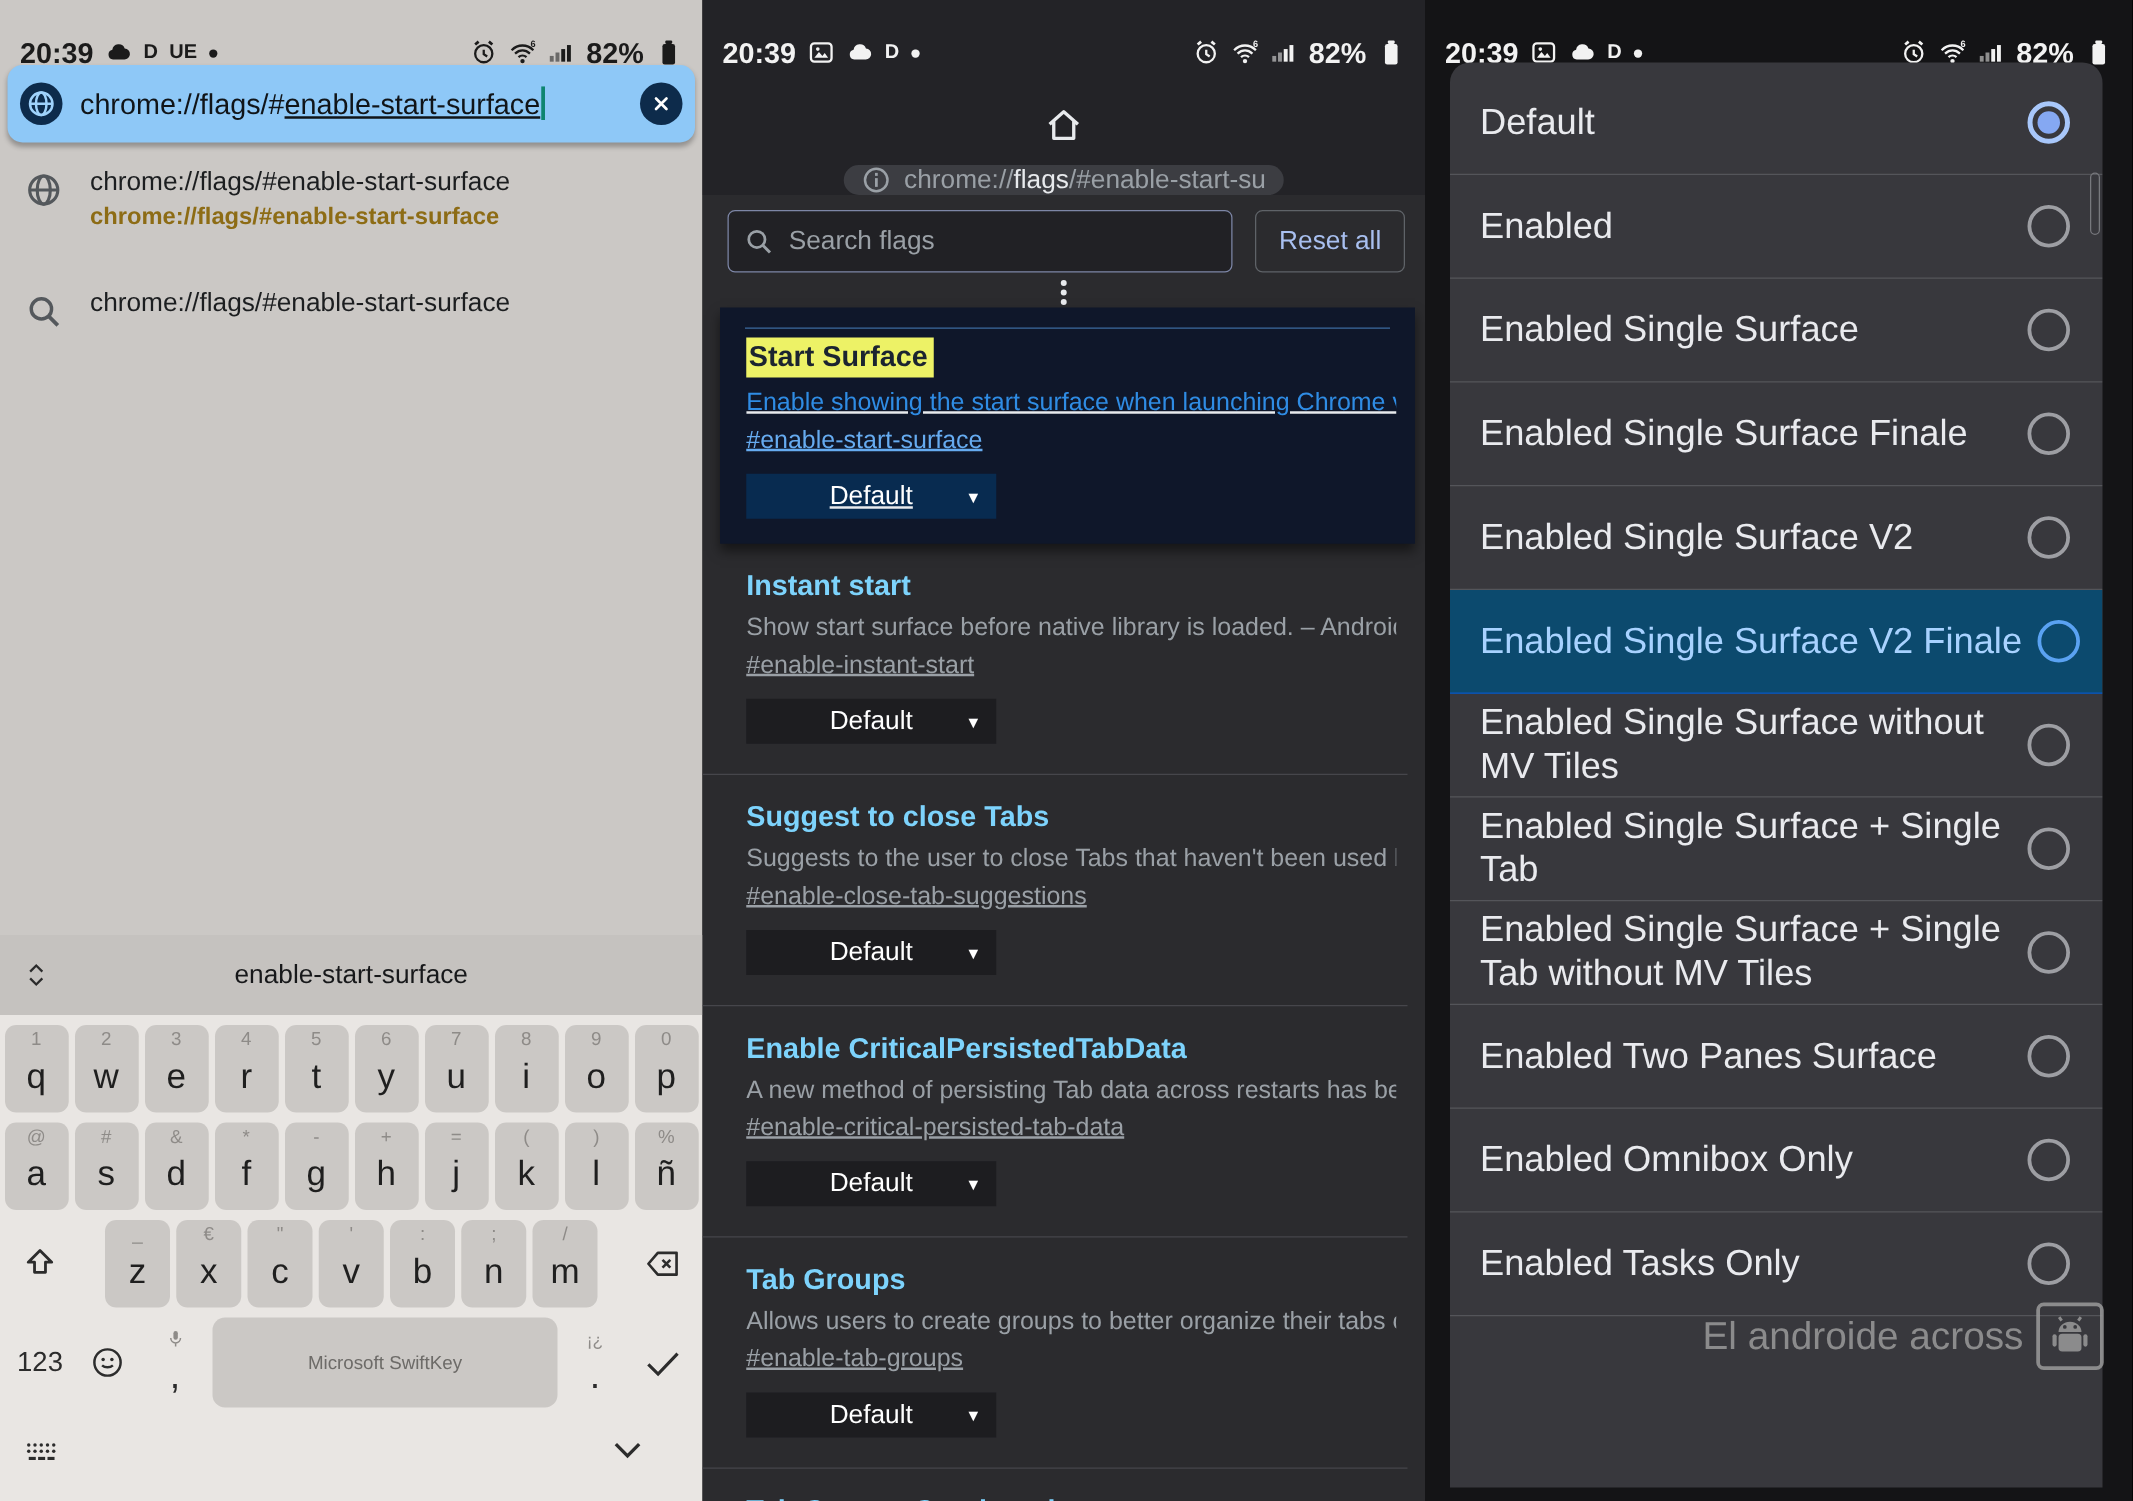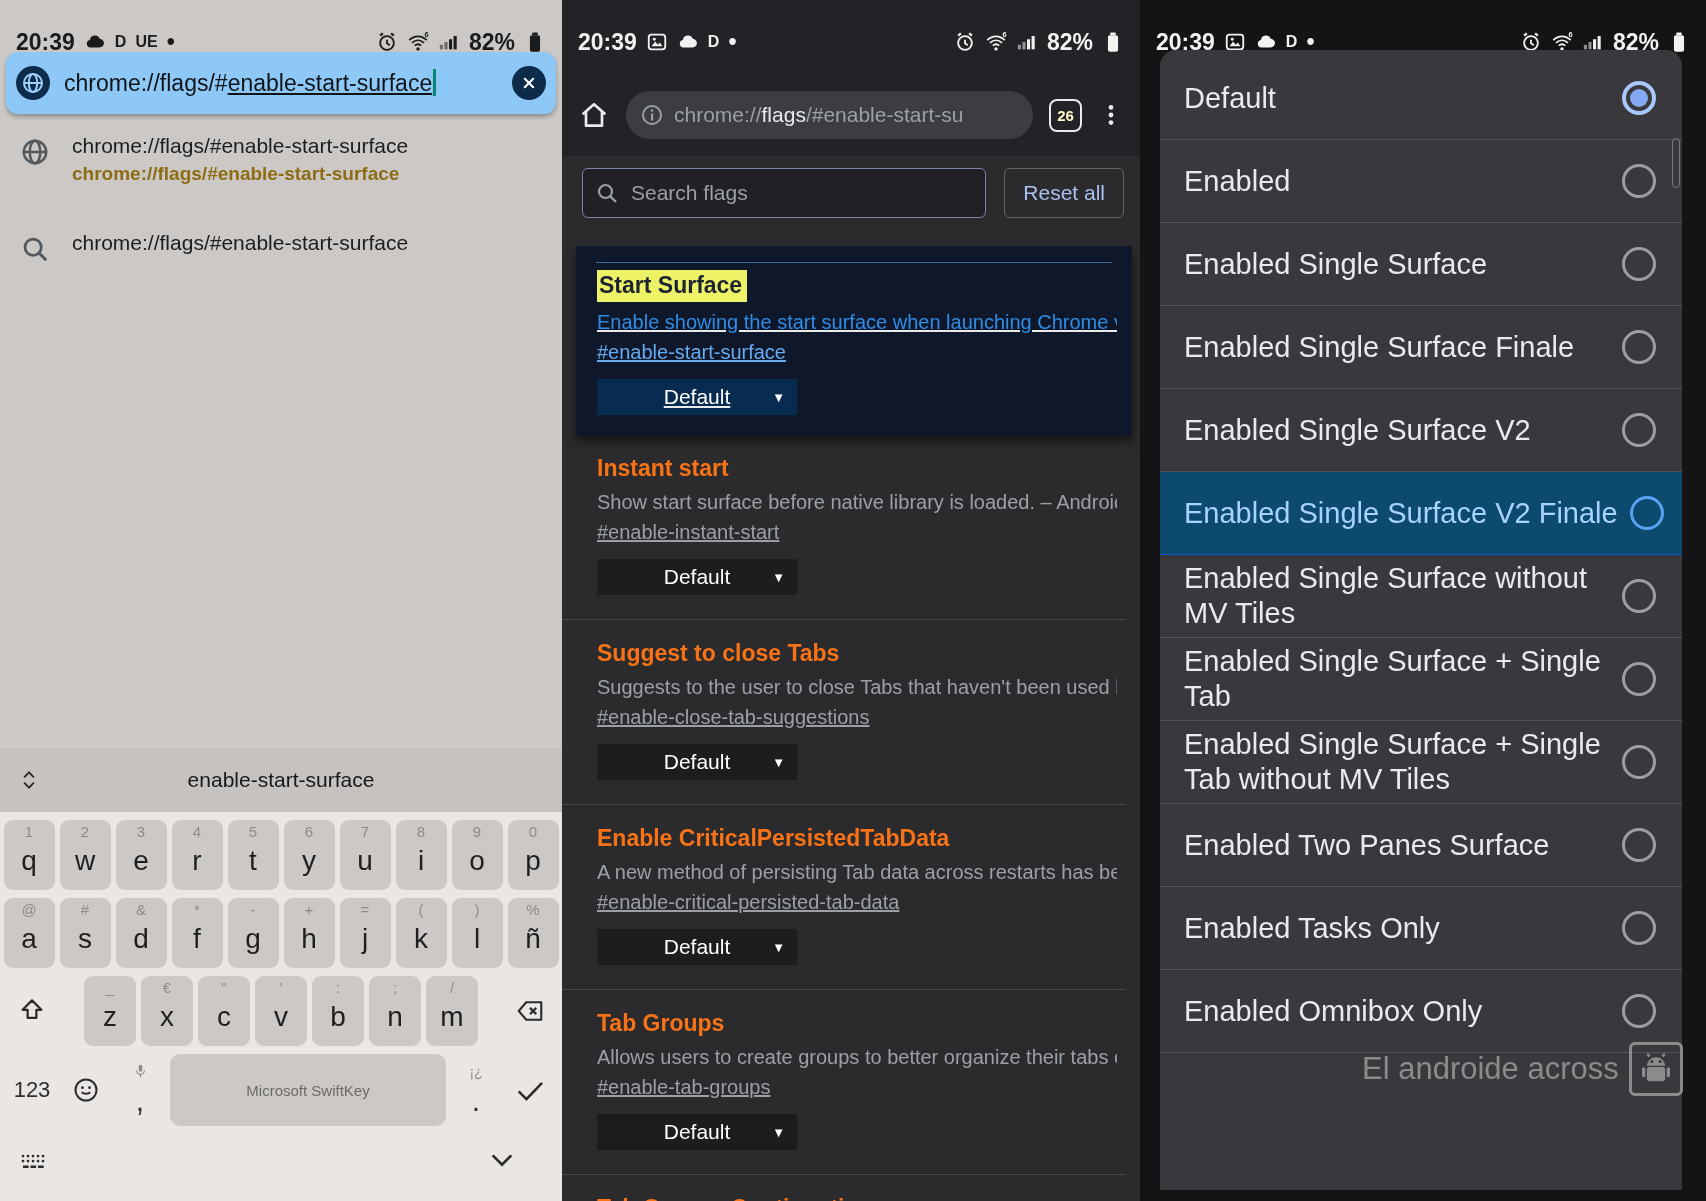--- a/index.html
+++ b/index.html
@@ -60,40 +60,40 @@
   .punckey .main{font-size:30px;line-height:1;margin-top:6px;}
   .spacekey{flex:1;height:72px;background:#cbc8c5;border-radius:10px;display:flex;
             align-items:center;justify-content:center;font-size:15px;color:#6d6b68;}
   .kbottom{position:relative;height:72px;color:#2c2c2c;}
   .kbottom .kbswitch{position:absolute;left:18px;top:20px;width:30px;height:30px;}
   .kbottom .hidekb{position:absolute;right:44px;top:18px;width:32px;height:32px;}
   
   .p2{width:578px;background:#2b2b2e;color:#e8eaed;}
   .p2 .topchrome{background:#232327;padding-bottom:10px;}
   .p2 .statusbar{color:#f2f2f2;}
-  .toolbar{height:62px;display:flex;align-items:center;padding:0 16px;gap:16px;}
+  .toolbar{height:62px;display:flex;align-items:center;padding:0 16px;gap:16px;flex-direction:column;}
   .toolbar .home{width:32px;height:32px;color:#e8eaed;flex:none;}
   .pill{flex:1;height:48px;background:#3c3d42;border-radius:24px;display:flex;align-items:center;
         padding:0 14px;gap:10px;min-width:0;}
   .pill .info{width:24px;height:24px;color:#9aa0a6;flex:none;}
   .pill .urltxt{font-size:21px;color:#9aa0a6;white-space:nowrap;overflow:hidden;}
   .pill .host{color:#e8eaed;}
   .tabbox{width:29px;height:29px;border:2.5px solid #e8eaed;border-radius:8px;flex:none;
           display:flex;align-items:center;justify-content:center;font-size:15px;font-weight:bold;color:#fef9c3;}
   .menu3{width:26px;height:26px;color:#e8eaed;flex:none;}
   .searchrow{display:flex;align-items:center;gap:18px;padding:12px 16px 14px 20px;}
   .searchbox{flex:1;height:50px;border:1.5px solid #7d86a6;border-radius:6px;background:#212125;
              display:flex;align-items:center;gap:12px;padding:0 12px;box-sizing:border-box;}
   .searchbox svg{width:24px;height:24px;color:#9aa0a6;flex:none;}
   .searchbox .ph{font-size:21px;color:#9aa0a6;}
   .resetbtn{height:48px;padding:0 18px;border:1.5px solid #5f6368;border-radius:6px;
             display:flex;align-items:center;font-size:21px;color:#a9c0f0;background:transparent;}
   .flaglist{position:relative;}
   .flag{margin-right:14px;padding:20px 0 24px 35px;border-bottom:1px solid #46464b;}
-  .flag .ftitle{font-size:23px;font-weight:bold;color:#f97316;display:inline-block;}
+  .flag .ftitle{font-size:23px;font-weight:bold;color:#7dd3fc;display:inline-block;}
   .flag .fdesc{margin-top:9px;font-size:20px;color:#9aa0a6;white-space:nowrap;overflow:hidden;max-width:520px;}
   .flag .flink{margin-top:7px;font-size:20px;color:#9aa0a6;text-decoration:underline;display:inline-block;}
   .flag .dd{margin-top:15px;width:200px;height:36px;background:#1d1d20;position:relative;
             display:flex;align-items:center;justify-content:center;font-size:21px;color:#fff;}
   .flag .dd .arrow{position:absolute;right:12px;font-size:13px;color:#fff;}
   .flag.card{background:#0f172a;margin:14px 8px 0 14px;padding:24px 0 20px 21px;border-bottom:none;
              box-shadow:0 6px 9px rgba(0,0,0,.5);position:relative;text-decoration:underline;}
   .flag.card::before{content:"";position:absolute;top:16px;left:20px;right:20px;height:1px;background:#3c6b9f;}
   .flag.card .ftitle{background:#edf266;color:#1b2430;padding:2px 5px 3px 2px;}
   .flag.card .fdesc{color:#2f8ce4;}
@@ -653,25 +653,25 @@
   </div>
         <div class="opt">
     <span class="olabel">Enabled Single Surface + Single Tab without MV Tiles</span>
     <span class="radio"></span>
   </div>
         <div class="opt">
     <span class="olabel">Enabled Two Panes Surface</span>
     <span class="radio"></span>
   </div>
         <div class="opt">
+    <span class="olabel">Enabled Omnibox Only</span>
+    <span class="radio"></span>
+  </div>
+        <div class="opt">
     <span class="olabel">Enabled Tasks Only</span>
-    <span class="radio"></span>
-  </div>
-        <div class="opt">
-    <span class="olabel">Enabled Omnibox Only</span>
     <span class="radio"></span>
   </div>
       </div>
     <div class="wm">
       <span class="wmtext">El androide across</span>
       <span class="wmlogo">
           <svg>
             <use href="#i-android"></use>
           </svg>
         </span>

